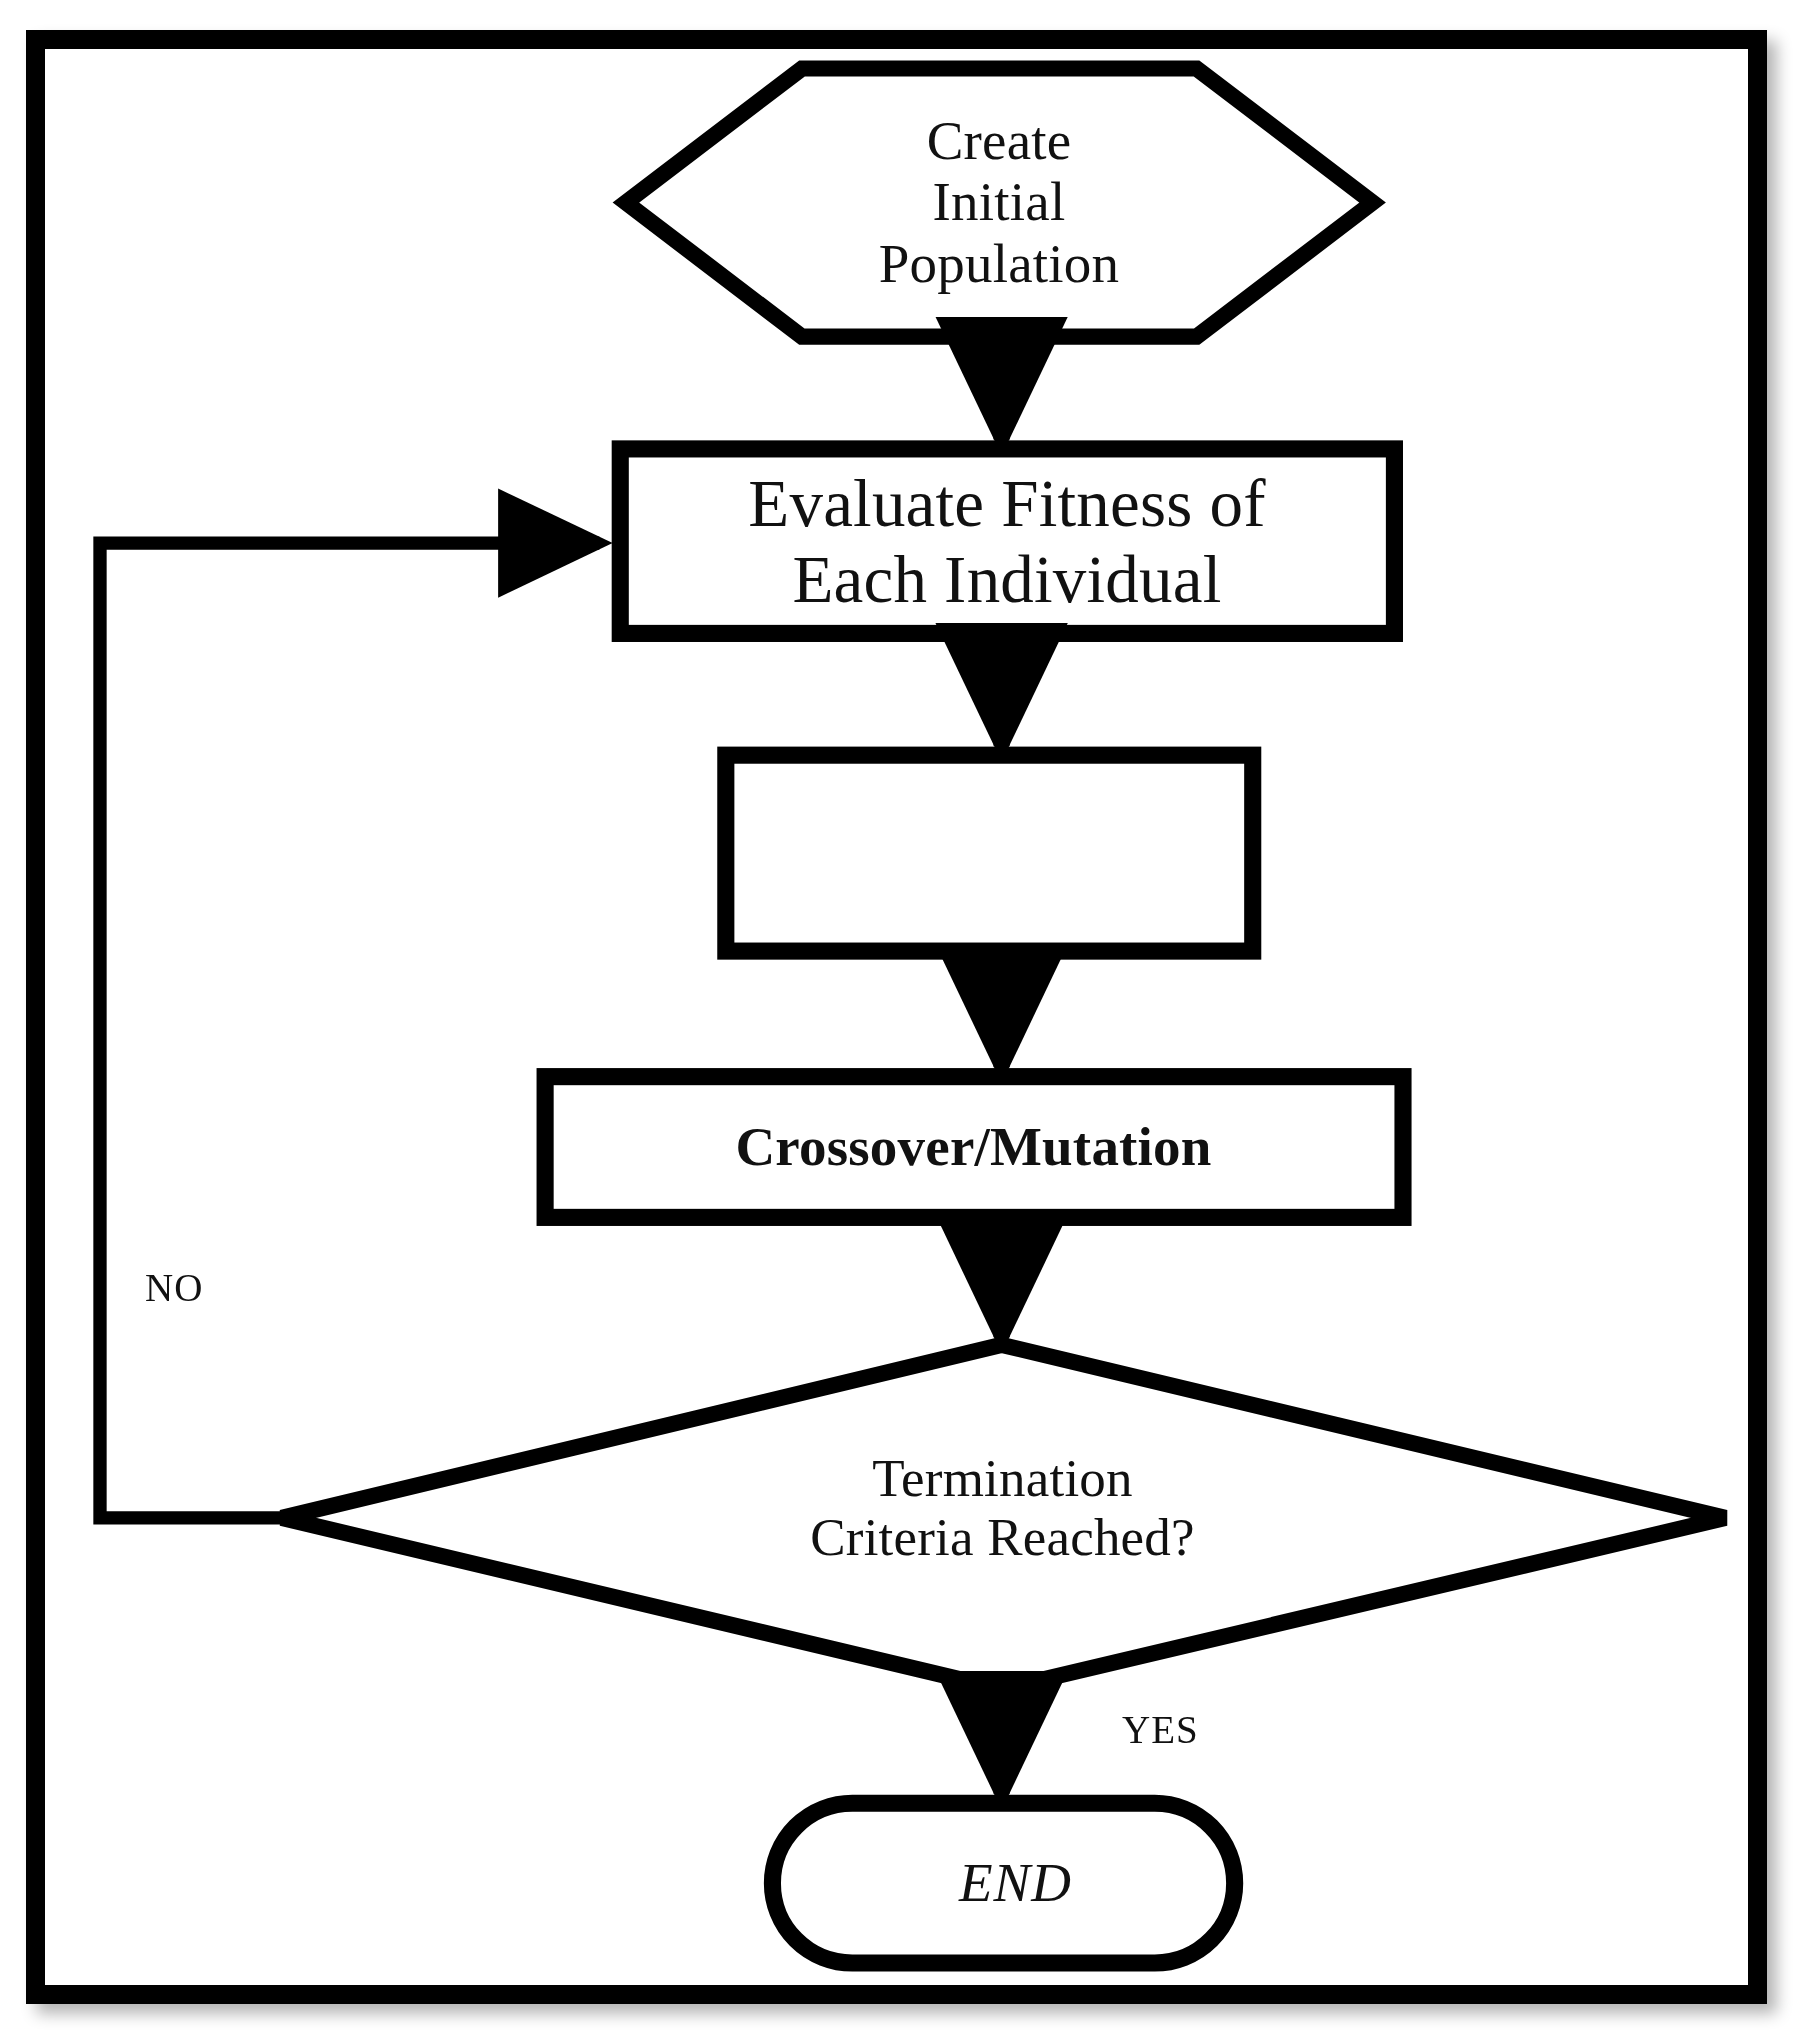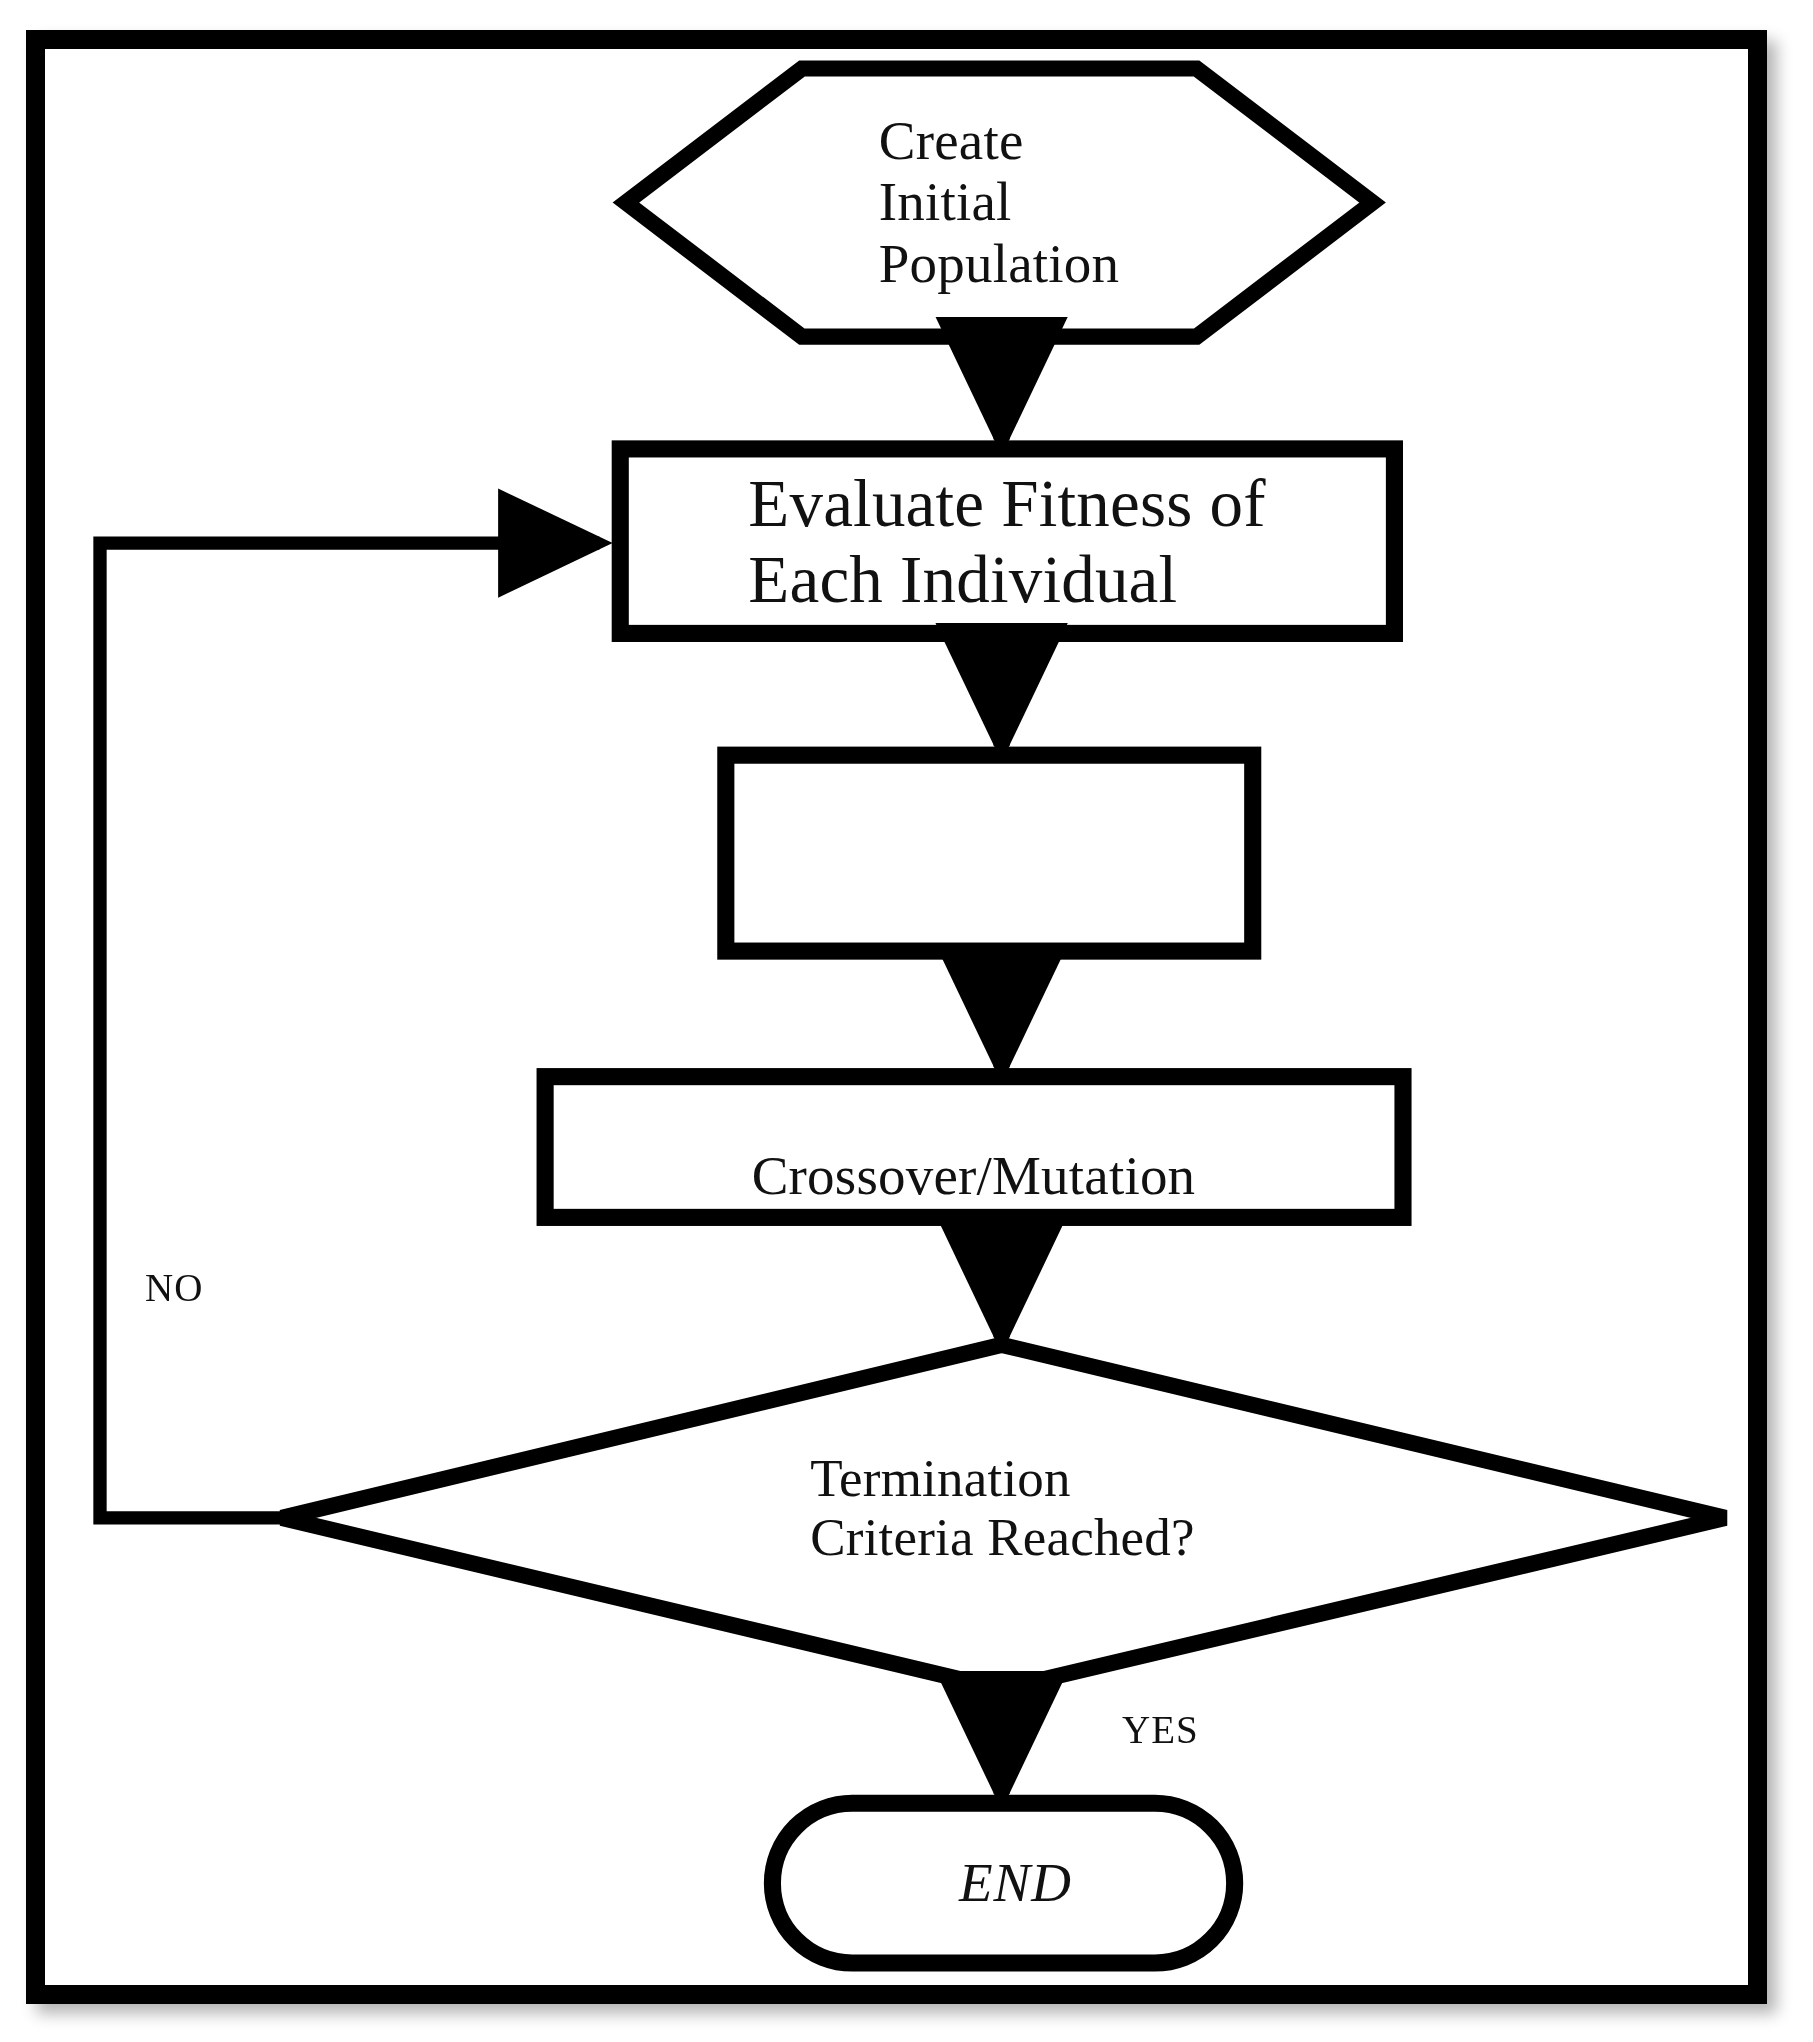--- a/index.html
+++ b/index.html
@@ -36,20 +36,21 @@
     position: absolute;
     left: 0;
     top: 0;
     width: 1814px;
     height: 2042px;
     pointer-events: none;
   }
   
   .node-label {
     position: absolute;
+    text-align: center;
     color: #111111;
     line-height: 1.12;
     white-space: pre-line;
     letter-spacing: 0.2px;
     display: flex;
     align-items: center;
     justify-content: center;
     flex-direction: column;
   }
   #label-start {
@@ -58,22 +59,23 @@
   }
   #label-evaluate {
     left: 633px; top: 457px; width: 748px; height: 169px;
     font-size: 67px;
   }
   #label-selection {
     left: 740px; top: 763px; width: 496px; height: 181px;
     font-size: 55px;
   }
   #label-crossover {
-    left: 559px; top: 1113px; width: 829px; height: 126px;
+    left: 559px; top: 1084px; width: 829px; height: 126px;
     font-size: 55px;
+    font-weight: bold;
   }
   #label-decision {
     left: 647px; top: 1408px; width: 711px; height: 200px;
     font-size: 53px;
   }
   #label-end {
     left: 790px; top: 1810px; width: 451px; height: 146px;
     font-size: 55px;
     letter-spacing: 1px;
     font-style: italic;

